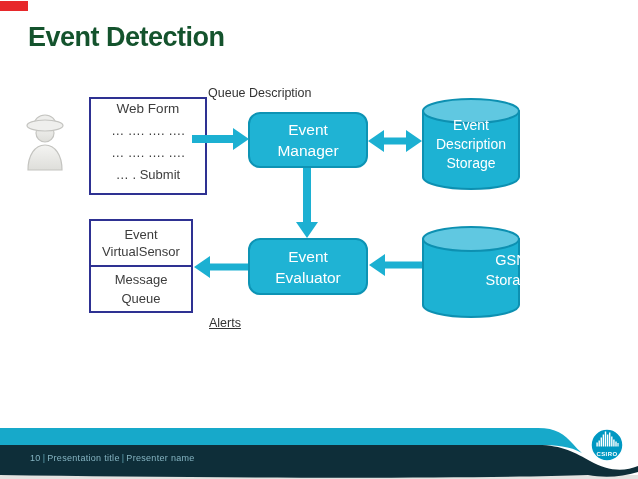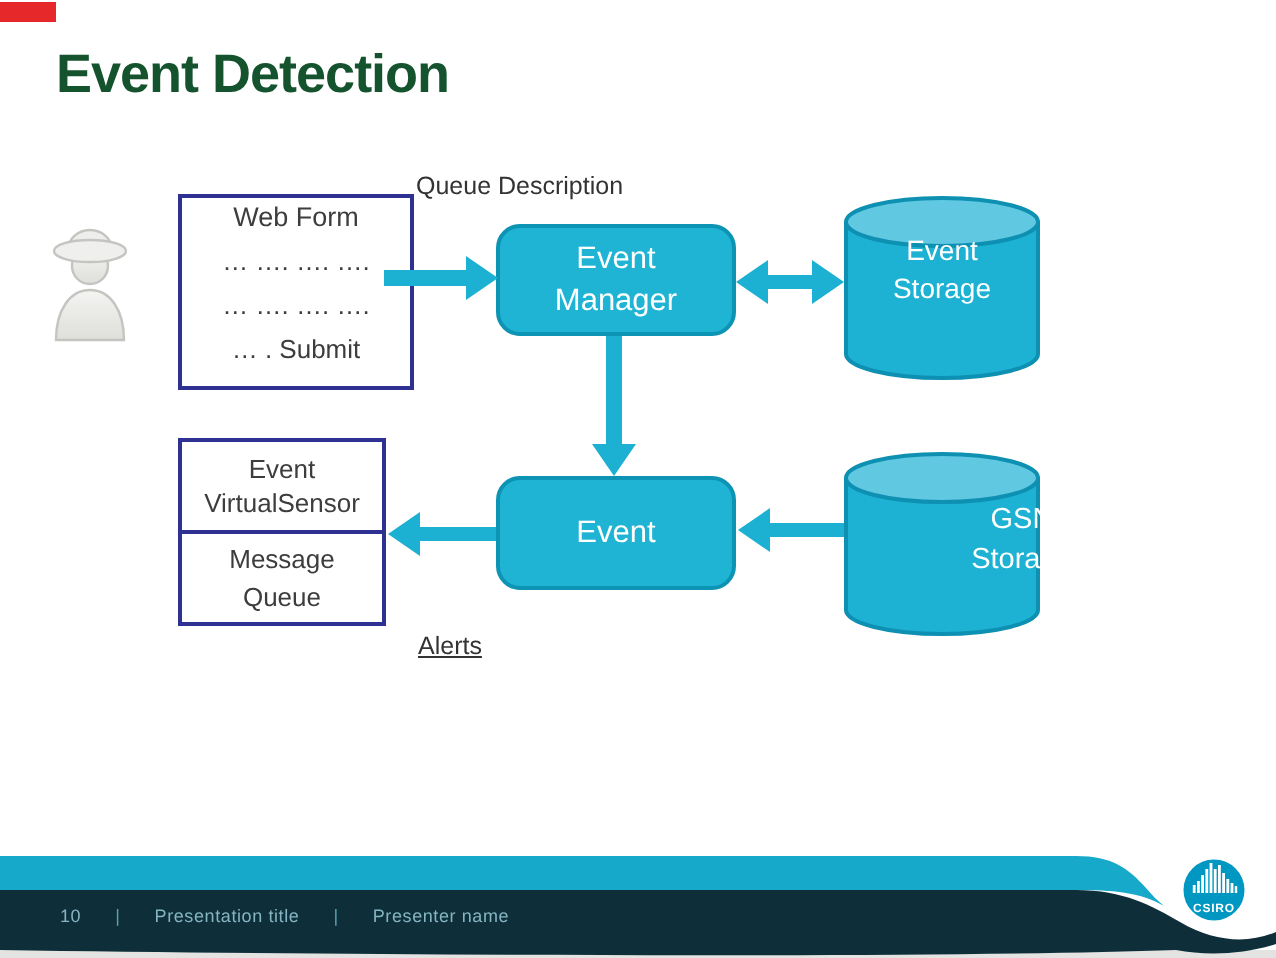--- a/index.html
+++ b/index.html
@@ -50,21 +50,21 @@
   
   .diagram-label{position:absolute;font-size:12.5px;color:#333333;}
   .label-eventdesc{left:208px;top:86px;}
   .label-alerts{left:209px;top:316px;text-decoration:underline;}
   
   .arrows{position:absolute;left:0;top:0;width:638px;height:479px;pointer-events:none;}
   
   .footer-svg{position:absolute;left:0;top:425px;width:638px;height:54px;}
   .footer-text{
     position:absolute;left:30px;top:453px;font-size:9px;color:#85b4c2;
-    letter-spacing:0.3px;display:flex;gap:17px;align-items:center;
+    letter-spacing:0.3px;display:flex;gap:2px;align-items:center;
   }
   .footer-text .sep{color:#5e9fb0;}
 </style>
 </head>
 <body>
 
 <div class="slide">
 
   <div class="red-marker"></div>
 
@@ -92,28 +92,30 @@
 
   <div class="diagram-label label-eventdesc">Queue Description</div>
 
   <div class="teal-node node-manager">
     <div>Event</div>
     <div>Manager</div>
   </div>
 
   <div class="teal-node node-evaluator">
     <div>Event</div>
+    <div>Evaluator</div>
   </div>
 
   <svg class="cylinder cyl-1" viewBox="0 0 98 92">
     <path d="M1,13 v66 a48,12 0 0 0 96,0 v-66 z" fill="#1db2d3" stroke="#0d90b1" stroke-width="2" stroke-linejoin="round"></path>
     <ellipse cx="49" cy="13" rx="48" ry="12" fill="#60c8e1" stroke="#0d90b1" stroke-width="2"></ellipse>
   </svg>
   <div class="cyl-text cyl-text-1">
     <div>Event</div>
+    <div>Description</div>
     <div>Storage</div>
   </div>
 
   <svg class="cylinder cyl-2" viewBox="0 0 98 92">
     <path d="M1,13 v66 a48,12 0 0 0 96,0 v-66 z" fill="#1db2d3" stroke="#0d90b1" stroke-width="2" stroke-linejoin="round"></path>
     <ellipse cx="49" cy="13" rx="48" ry="12" fill="#60c8e1" stroke="#0d90b1" stroke-width="2"></ellipse>
   </svg>
   <div class="cyl-text cyl-text-2">
     <div>GSN</div>
     <div>Storage</div>

